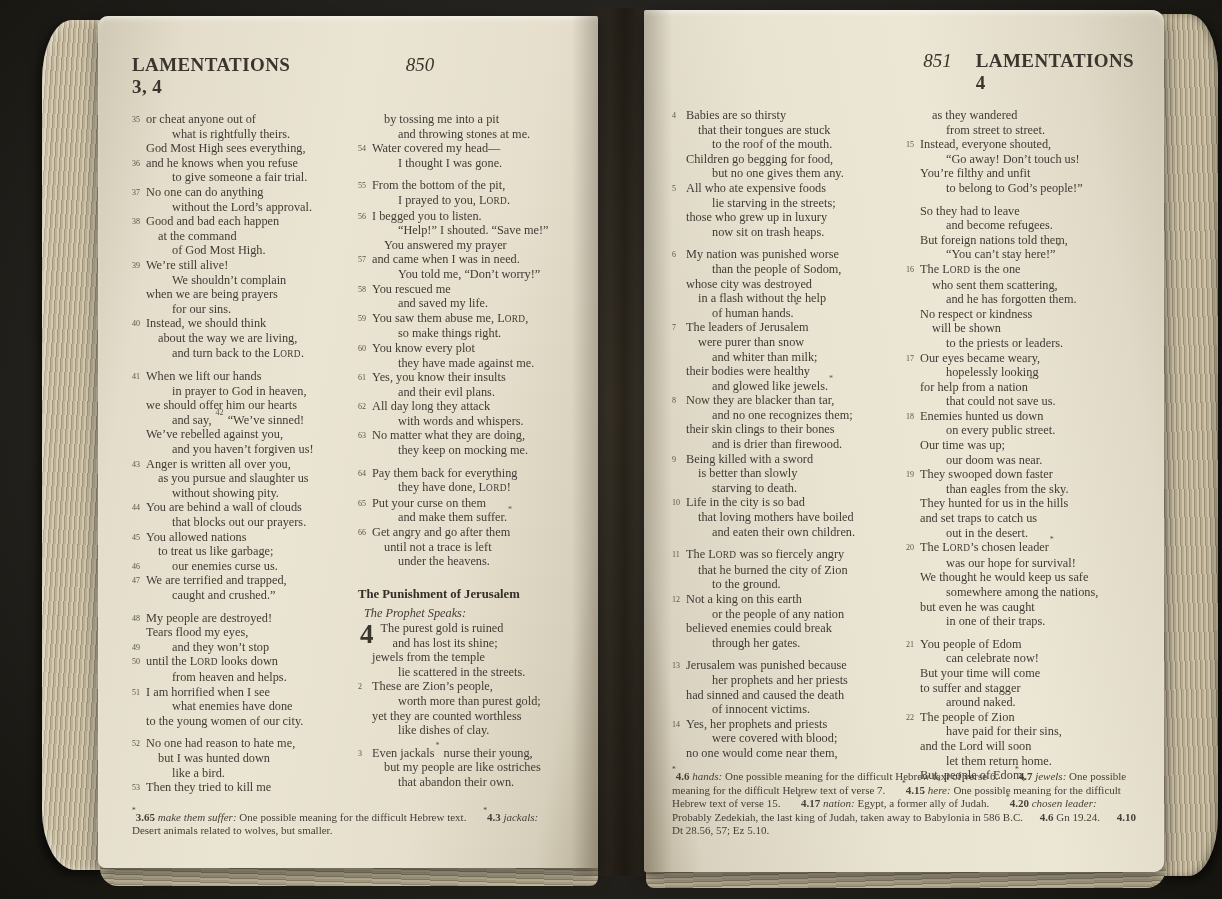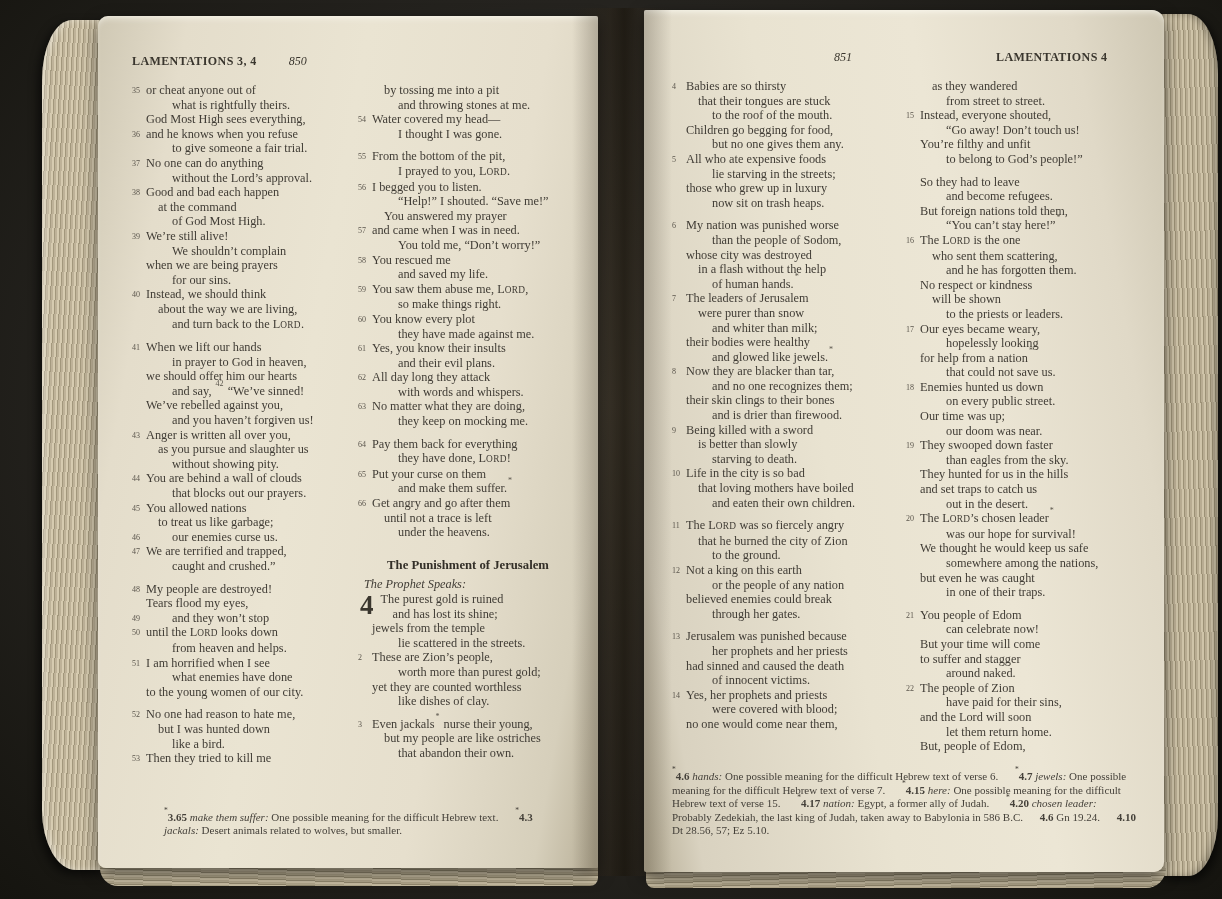--- a/index.html
+++ b/index.html
@@ -35,46 +35,46 @@
     border-radius:2px 12px 10px 2px;
     background:linear-gradient(80deg,#b4ab93 0%,#d9d2c0 9%,#e9e3d1 38%,#ece6d5 62%,#e0d9c7 86%,#cdc6b2 100%);
     box-shadow:0 6px 16px rgba(0,0,0,.55), inset 0 5px 7px -4px rgba(255,255,250,.8);}
   .gutter{position:absolute;z-index:4;left:572px;top:8px;width:100px;height:868px;pointer-events:none;
     background:linear-gradient(90deg,rgba(46,37,24,0) 0%,rgba(46,37,24,.38) 38%,rgba(26,20,10,.55) 52%,rgba(46,37,24,.30) 66%,rgba(46,37,24,0) 100%);}
 
   .pgcontent{position:relative;width:100%;height:100%;box-sizing:border-box;}
   .page-left .pgcontent{padding:38px 20px 0 34px;}
   .page-right .pgcontent{padding:40px 30px 16px 28px;}
 
-  .phead{display:flex;align-items:baseline;font-size:12px;color:#3a362e;margin-bottom:14px;gap:24px;}
+  .phead{display:flex;align-items:baseline;font-size:19px;color:#3a362e;margin-bottom:14px;gap:24px;}
   .phead>span{flex:1;}
   .ph-title{font-weight:bold;letter-spacing:.4px;}
-  .ph-num{font-style:italic;text-align:left;}
+  .ph-num{font-style:italic;text-align:right;}
   .ph-right{text-align:left;}
 
   .cols{display:flex;gap:6px;}
   .col{flex:1;position:relative;padding-left:14px;font-size:12.3px;line-height:14.6px;}
 
   .line{position:relative;white-space:nowrap;}
   .line.ind1{padding-left:12px;}
   .line.ind2{padding-left:26px;}
   .vn{position:absolute;left:-14px;top:1px;font-size:8px;color:#5a554c;}
   sup.im{font-size:8px;line-height:0;position:relative;top:-4px;margin:0 1px;color:#5a554c;}
   .scs{font-size:.76em;letter-spacing:.3px;}
   .gap{height:8px;}
 
-  .sechead{font-weight:bold;text-align:center;font-size:12.7px;color:#332f28;
+  .sechead{font-weight:bold;font-size:12.7px;color:#332f28;
            margin:10px 0 5px -14px;white-space:nowrap;}
   .speaker{font-style:italic;margin-left:-8px;}
   .chrow{display:flex;align-items:flex-start;margin-left:-12px;}
   .chnum{font-size:27px;line-height:26px;font-weight:bold;margin-right:7px;color:#3a362e;}
   .chlines .line{white-space:nowrap;}
 
   .fnblock{position:absolute;font-size:11px;line-height:13.6px;color:#45413a;text-align:left;}
-  .page-left .fnblock{left:34px;right:38px;bottom:30px;margin-left:32px;}
+  .page-left .fnblock{left:34px;right:38px;bottom:30px;}
   .page-right .fnblock{left:28px;right:28px;bottom:34px;}
   .fn{margin-right:14px;}
   .fn b{font-weight:bold;}
   .fn i{font-style:italic;}
   .fn sup.fnm{font-size:7.5px;line-height:0;position:relative;top:-3px;}
 </style>
 </head>
 <body>
 
 <div class="photo">

